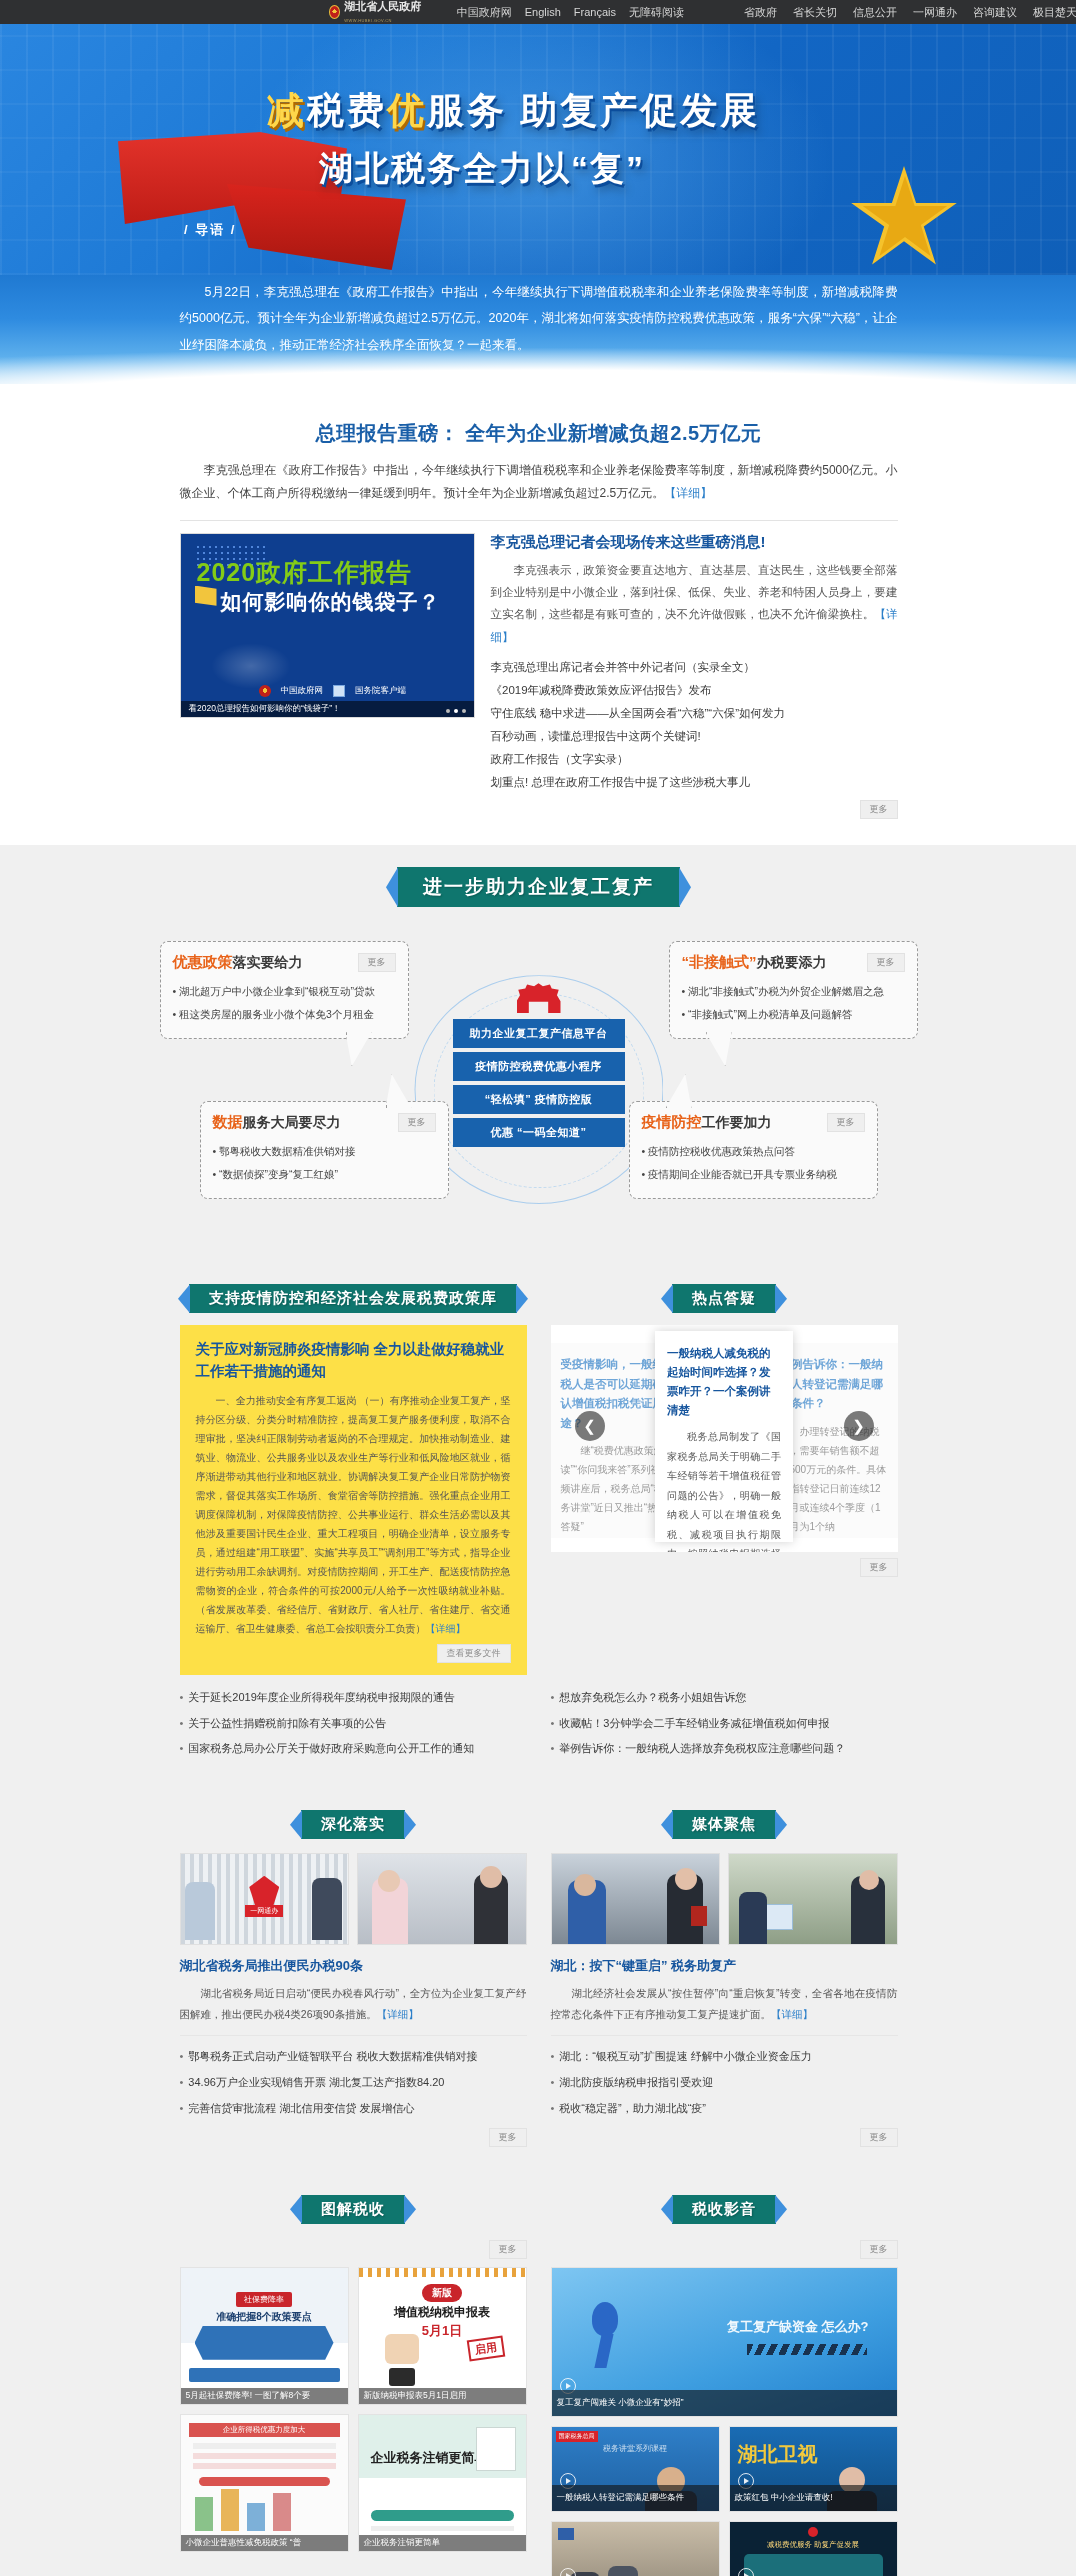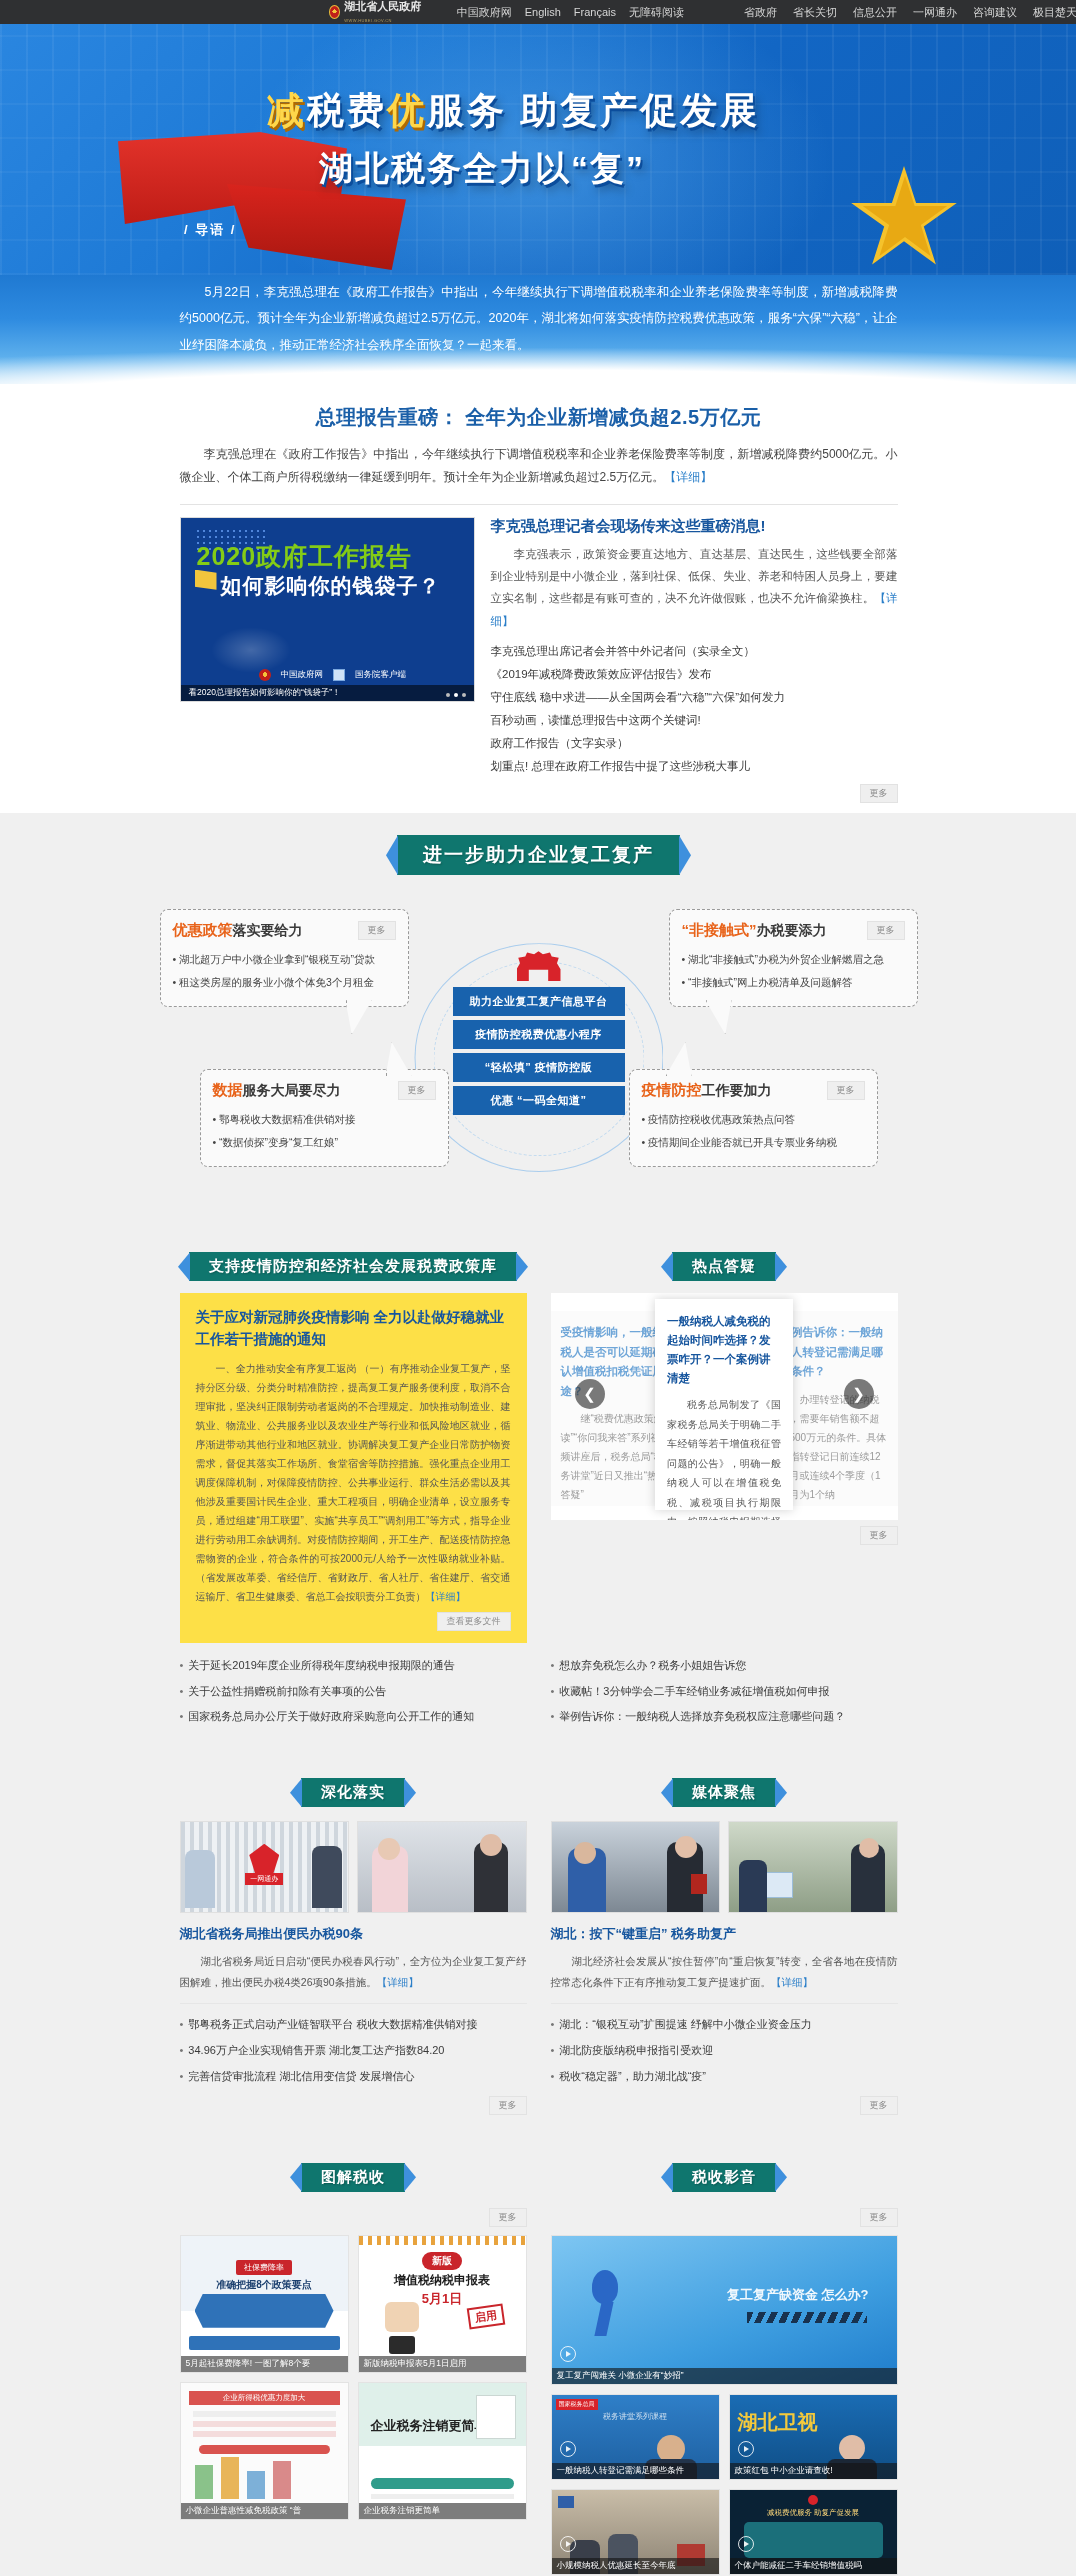--- a/index.html
+++ b/index.html
@@ -48,21 +48,21 @@
   
   .intro-wrap{position:relative;background:linear-gradient(180deg,#1f79d2 0%,#2e8be0 40%,#63b4ee 80%,#9ed3f6 100%);
         padding:4px 0 26px;}
   .intro-wrap .wave{position:absolute;left:0;right:0;bottom:0;height:70px;
         background:radial-gradient(ellipse 120% 100% at 50% 120%,#ffffff 40%,rgba(255,255,255,0) 72%);}
   .intro{position:relative;width:718px;margin:0 auto;color:#fff;font-size:12.5px;line-height:2.1;text-align:justify;}
   .intro p{text-indent:2em;}
 
   
   .sec-white{background:#fff;padding:20px 0 10px;}
-  .wrap{width:718px;margin:0 auto;}
+  .wrap{width:718px;margin:16px auto;}
   .report-title{text-align:center;font-size:20px;font-weight:bold;color:#1a5fa8;margin-bottom:12px;letter-spacing:0.5px;}
   .report-lead{font-size:12px;line-height:1.95;color:#444;text-indent:2em;text-align:justify;}
   .lnk{color:#2b7fc9;cursor:pointer;}
   .hr-soft{height:1px;background:#e3e3e3;margin:14px 0 12px;}
 
   .two-col{display:flex;gap:16px;}
   .media-col{width:295px;flex:none;}
   .video-box{position:relative;width:295px;height:185px;background:#0e3e8f;border:1px solid #dcdcdc;overflow:hidden;}
   .video-box .dots{position:absolute;left:14px;top:10px;width:70px;height:24px;
         background-image:radial-gradient(#5c93e8 1px,transparent 1px);background-size:6px 6px;opacity:.85;}
@@ -152,21 +152,21 @@
   .card-title{font-size:13px;font-weight:bold;color:#17569e;margin:12px 0 8px;cursor:pointer;}
   .card-sum{font-size:10.5px;line-height:1.95;color:#555;text-indent:2em;text-align:justify;}
   .divider{height:1px;background:#e6e6e6;margin:11px 0 8px;}
 
   
   .grid2{display:grid;grid-template-columns:1fr 1fr;gap:9px;}
   .poster{height:138px;border:1px solid #e3e3e3;position:relative;overflow:hidden;background:#fff;}
   .poster .cap{position:absolute;left:0;right:0;bottom:0;height:16px;background:rgba(70,70,70,.7);
         color:#fff;font-size:8.5px;display:flex;align-items:center;padding:0 5px;}
   .vcard{position:relative;border:1px solid #e3e3e3;overflow:hidden;}
-  .vcard .cap{position:absolute;left:0;right:0;bottom:0;height:16px;background:rgba(20,20,20,.62);
+  .vcard .cap{position:absolute;left:0;right:0;bottom:0;height:26px;background:rgba(20,20,20,.62);
         color:#fff;font-size:8.5px;display:flex;align-items:center;padding:0 5px;}
   .play{position:absolute;left:8px;bottom:22px;width:16px;height:16px;border-radius:50%;
         border:1.5px solid rgba(255,255,255,.85);display:flex;align-items:center;justify-content:center;}
   .play::after{content:"";border-left:5px solid rgba(255,255,255,.9);border-top:3.5px solid transparent;border-bottom:3.5px solid transparent;margin-left:2px;}
 </style>
 </head>
 <body>
 
 <div class="topbar">
   <div class="inner">

